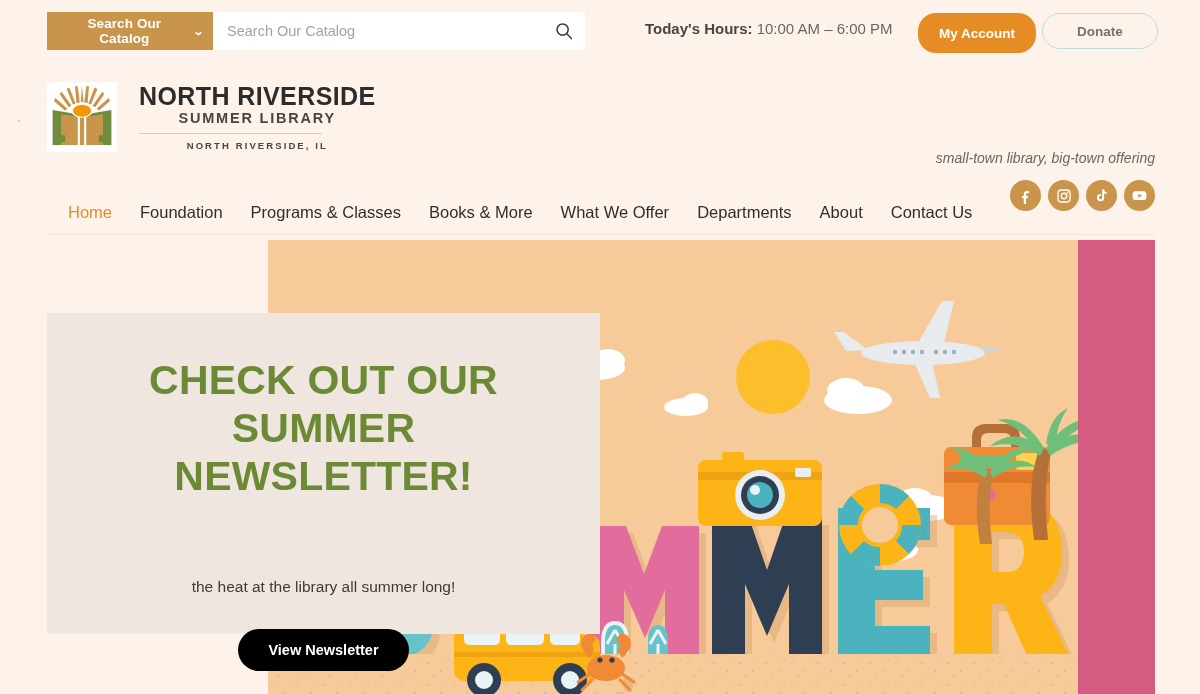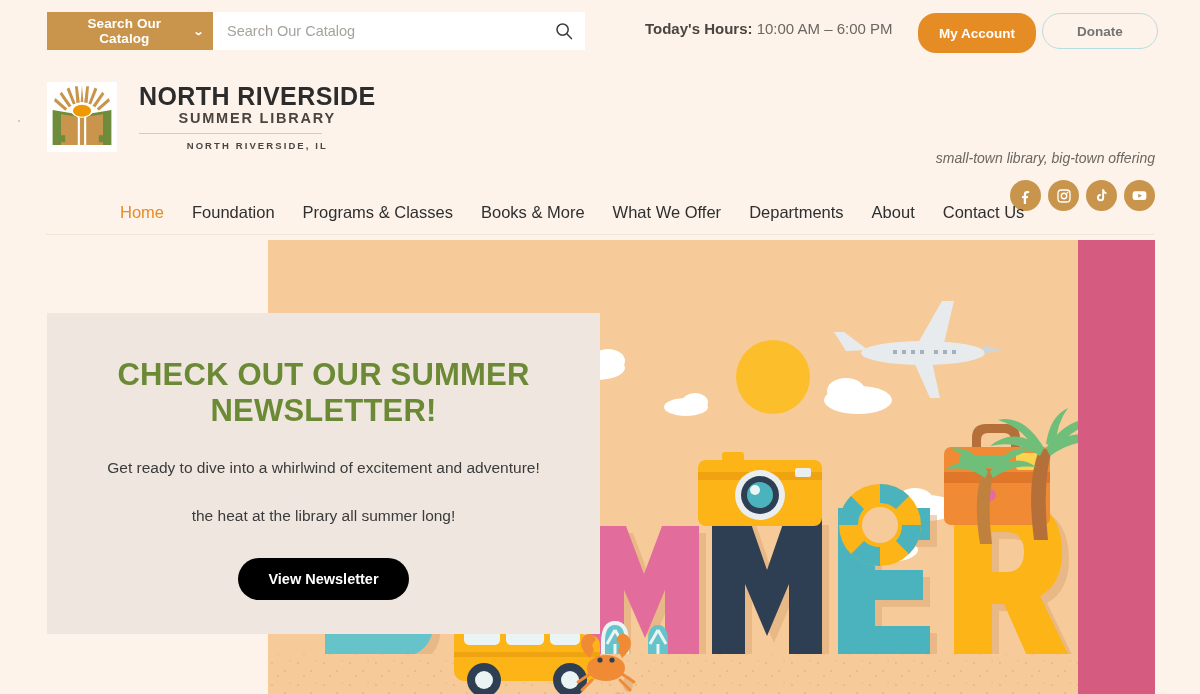--- a/index.html
+++ b/index.html
@@ -111,40 +111,40 @@
     justify-content: center; cursor: pointer; text-decoration: none;
   }
   .header-divider {
     position: absolute; left: 46px; top: 172px;
     width: 1108px; height: 1px; background: #f2e4d6;
   }
 
   
   .main-nav {
     position: absolute; left: 0; top: 190px; width: 1200px; height: 44px;
-    display: flex; align-items: center; padding-left: 120px;
+    display: flex; align-items: center; padding-left: 68px;
   }
   .nav-item {
     font-size: 16.5px; color: #2f2f2f; text-decoration: none;
     margin-right: 28px; cursor: pointer; white-space: nowrap;
   }
   .nav-item.active { color: #e58c25; }
 
   
   .hero { position: absolute; left: 268px; top: 240px; width: 887px; height: 454px; }
   .hero-img { position: absolute; left: 0; top: 0; width: 810px; height: 454px; background: #f6cb99; overflow: hidden; }
   .hero-pink { position: absolute; left: 810px; top: 0; width: 77px; height: 454px; background: #d65b80; }
 
   .hero-card {
     position: absolute; left: 47px; top: 313px;
     width: 553px; height: 321px; background: #efe7df;
     padding: 44px 42px 0 42px; text-align: center; z-index: 5;
   }
   .hero-title {
-    font-size: 31px; font-weight: 700; color: #6c8a35;
+    font-size: 41px; font-weight: 700; color: #6c8a35;
     line-height: 1.17; letter-spacing: 0.2px;
   }
   .hero-body {
     margin-top: 26px; font-size: 15.5px; color: #3b3b3b; line-height: 1.55;
   }
   .hero-cta {
     margin-top: 30px; display: inline-block;
     background: #000000; color: #ffffff; border: none; border-radius: 22px;
     padding: 13px 30px; font-family: "Liberation Sans", sans-serif;
     font-size: 14.5px; font-weight: 700; cursor: pointer;
@@ -469,20 +469,20 @@
           <circle cx="344" cy="420" r="2.6" fill="#2e3f54"></circle>
         </g>
       </svg>
     </div>
     <div class="hero-pink"></div>
   </section>
 
   <div class="hero-card">
     <h1 class="hero-title">CHECK OUT OUR SUMMER NEWSLETTER!</h1>
     <p class="hero-body">
-      <span>Get ready to dive into a whirlwind of excitement and adventure!</span><br>
+      <br>
       <br>
       <span>the heat at the library all summer long!</span>
     </p>
     <button class="hero-cta">View Newsletter</button>
   </div>
 
 </div>
 
 </body></html>

